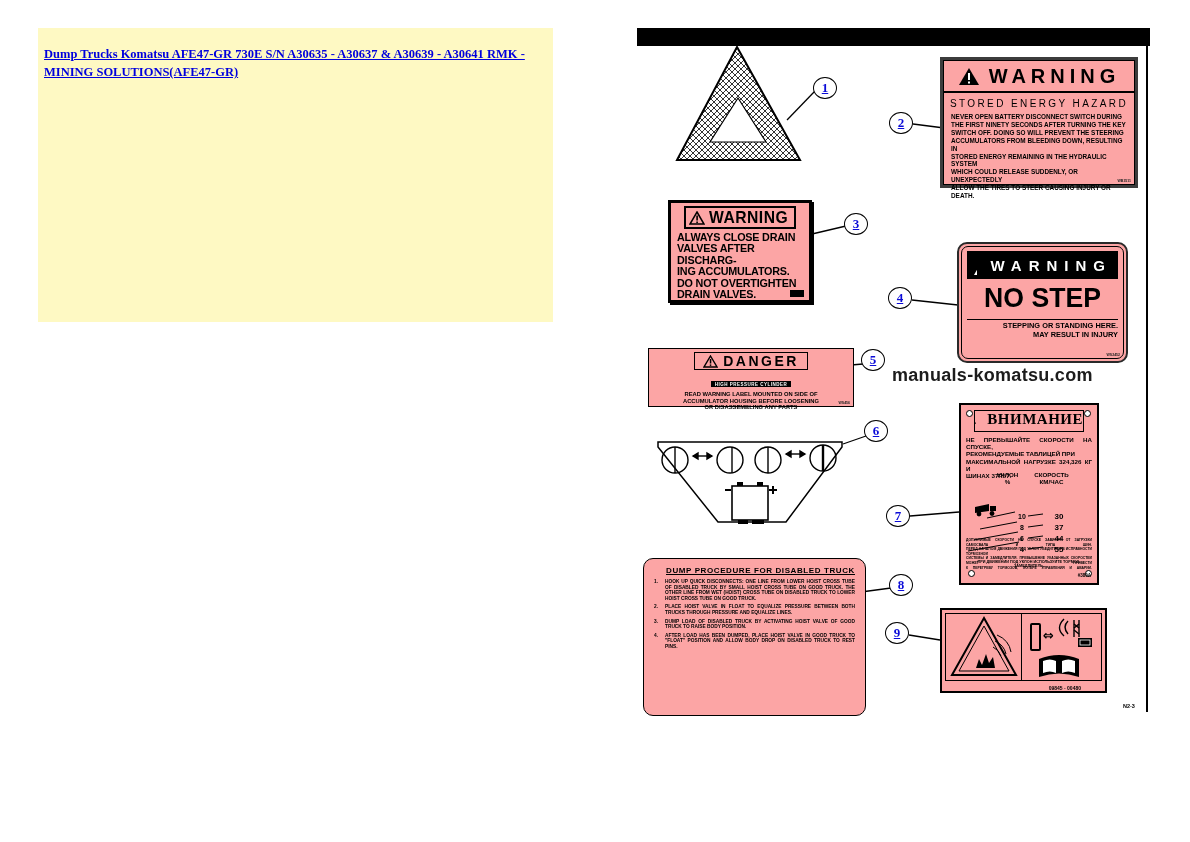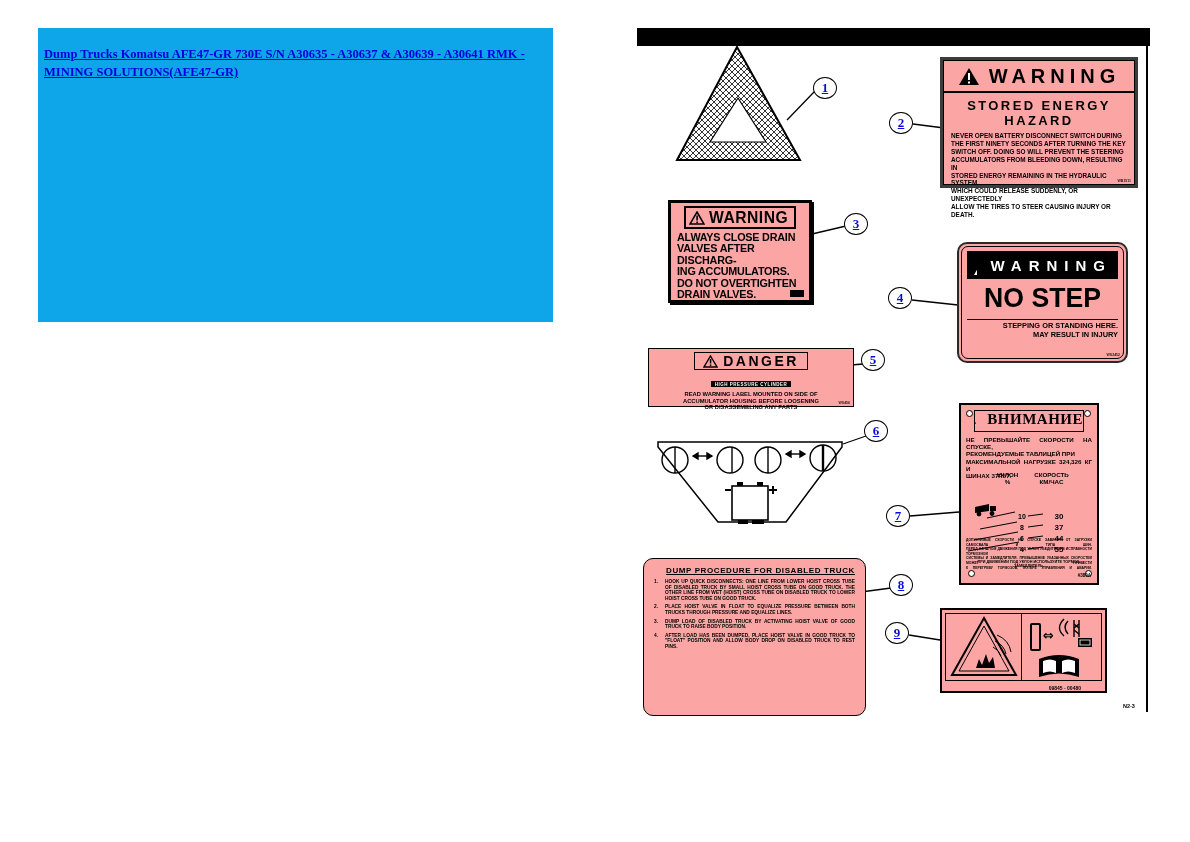--- a/index.html
+++ b/index.html
@@ -1,20 +1,20 @@
 <!DOCTYPE html>
 <html><head>
 <meta charset="utf-8">
 <style>
   * { margin:0; padding:0; box-sizing:border-box; }
   html,body { width:1190px; height:842px; background:#ffffff; font-family:"Liberation Sans", sans-serif; }
   body { position:relative; overflow:hidden; }
 
   
-  .link-box { position:absolute; left:38px; top:28px; width:515px; height:294px; background:#0ea5e9; padding:16px 10px 0 6px; }
+  .link-box { position:absolute; left:38px; top:28px; width:515px; height:294px; background:#fef9c3; padding:16px 10px 0 6px; }
   .link-box a { color:#0000dd; text-decoration:underline; font-family:"Liberation Serif", serif; font-weight:bold; font-size:12.5px; line-height:15px; }
 
   
   .page { position:absolute; left:637px; top:28px; width:513px; height:762px; background:#fff; }
   .page-topbar { position:absolute; left:0; top:0; width:513px; height:18px; background:#000; }
   .page-rightline { position:absolute; left:509px; top:18px; width:2px; height:666px; background:#000; }
   .page-footer { position:absolute; left:486px; top:675px; width:24px; font-size:5.5px; font-weight:bold; color:#000; }
   .watermark { position:absolute; left:255px; top:337px; font-size:18px; font-weight:600; color:#1c1c1c; letter-spacing:.3px; }
 
   .leader-svg { position:absolute; left:0; top:0; width:513px; height:762px; pointer-events:none; }
@@ -23,21 +23,21 @@
              display:flex; align-items:center; justify-content:center;
              font-family:"Liberation Serif", serif; font-size:13px; font-weight:bold; color:#0b0bd8; text-decoration:underline; cursor:pointer; }
 
   .lbl { position:absolute; background:#fca5a5; color:#000; }
 
   
   .lbl2 { left:303px; top:29px; width:198px; height:131px; border:3px solid #3c3c3c; }
   .lbl2-in { border:1px solid #000; height:100%; position:relative; }
   .lbl2-head { display:flex; align-items:center; justify-content:center; gap:9px; padding:4px 0 3px; border-bottom:2px solid #000; }
   .lbl2-head .word { font-size:20px; font-weight:bold; letter-spacing:5px; }
-  .lbl2-title { text-align:center; font-size:13px; font-weight:bold; letter-spacing:2.4px; margin:5px 0 4px; }
+  .lbl2-title { text-align:center; font-size:10px; font-weight:normal; letter-spacing:2.4px; margin:5px 0 4px; }
   .lbl2-body { padding:0 7px; font-size:6.4px; font-weight:bold; line-height:7.9px; }
   .tiny-code { position:absolute; right:3px; bottom:1px; font-size:3.5px; font-weight:bold; color:#222; }
 
   
   .lbl3 { left:31px; top:172px; width:144px; height:103px; border:3px solid #000; box-shadow:2px 2px 0 #000; padding:3px 0 0 0; text-align:center; position:absolute; }
   .lbl3-head { display:inline-flex; align-items:center; gap:2px; border:2px solid #000; padding:0 3px; }
   .lbl3-head .word { font-size:16.5px; font-weight:bold; letter-spacing:.5px; transform:scaleX(.95); }
   .lbl3-body { text-align:left; margin:3px 0 0 6px; font-size:11px; font-weight:bold; line-height:11.4px; letter-spacing:-.2px; transform:scaleX(.98); transform-origin:left; }
   .lbl3-blob { position:absolute; right:5px; bottom:3px; width:14px; height:7px; background:#000; }
 
@@ -357,14 +357,15 @@
   <div class="callout" style="left:176px;top:49px;">1</div>
   <div class="callout" style="left:252px;top:84px;">2</div>
   <div class="callout" style="left:207px;top:185px;">3</div>
   <div class="callout" style="left:251px;top:259px;">4</div>
   <div class="callout" style="left:224px;top:321px;">5</div>
   <div class="callout" style="left:227px;top:392px;">6</div>
   <div class="callout" style="left:249px;top:477px;">7</div>
   <div class="callout" style="left:252px;top:546px;">8</div>
   <div class="callout" style="left:248px;top:594px;">9</div>
 
+  <div class="watermark">manuals-komatsu.com</div>
   <div class="page-footer">N2-3</div>
 </div>
 
 </body></html>

